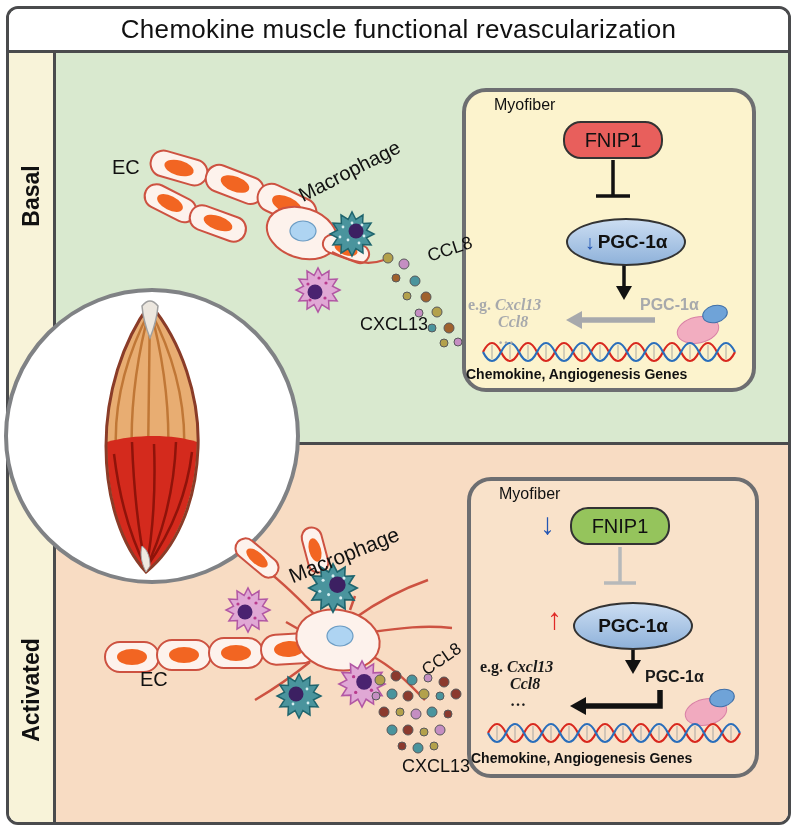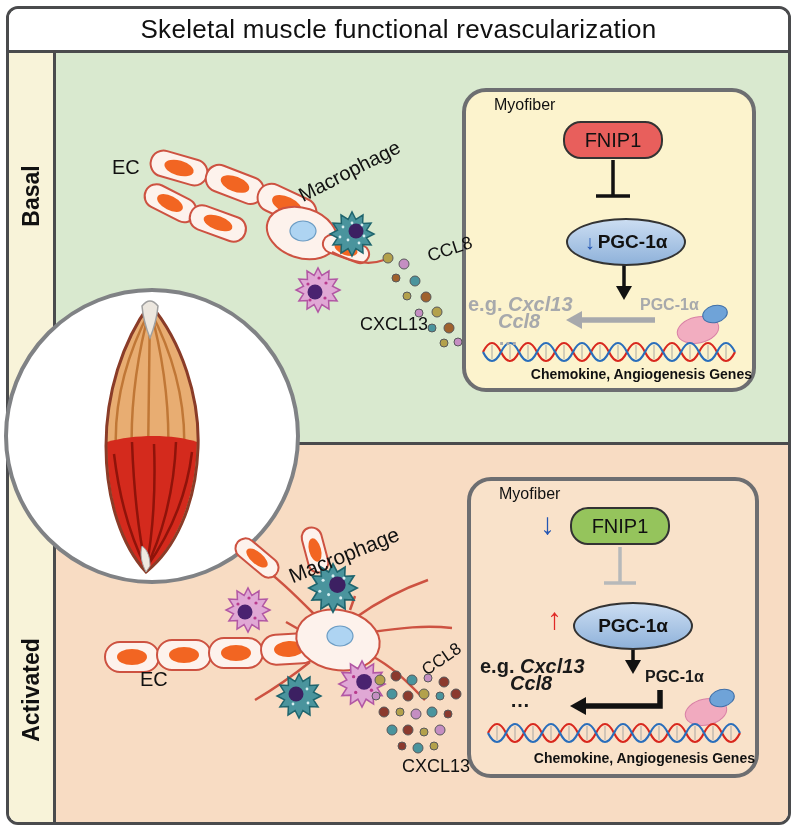--- a/index.html
+++ b/index.html
@@ -24,29 +24,29 @@
   .pill{position:absolute;display:flex;align-items:center;justify-content:center;font-weight:normal;font-size:20px;border:2.5px solid #333;border-radius:18px;}
   #fnip1-basal{left:563px;top:121px;width:96px;height:34px;background:#e85f5c;}
   #fnip1-activated{left:570px;top:507px;width:96px;height:34px;background:#95c45c;}
   .ellipse{position:absolute;display:flex;align-items:center;justify-content:center;gap:3px;font-weight:bold;font-size:19px;border:2.5px solid #333;border-radius:50%;background:linear-gradient(180deg,#cbddf2,#8fb2da);}
   #pgc1a-basal{left:566px;top:218px;width:116px;height:44px;}
   #pgc1a-activated{left:573px;top:602px;width:116px;height:44px;}
   .dglyph{color:#2456b3;font-size:20px;font-weight:bold;}
   .arrow-glyph{position:absolute;font-size:30px;font-weight:bold;line-height:1;}
   #down-activated{left:540px;top:509px;color:#2456b3;}
   #up-activated{left:547px;top:604px;color:#e02a26;}
-  .eg-block{position:absolute;font-size:20px;font-weight:600;line-height:17px;}
+  .eg-block{position:absolute;font-size:16px;font-weight:600;line-height:17px;font-family:Liberation Serif, serif;}
   .eg-block .indent{margin-left:30px;}
   .gray{color:#a7a9ac;}
   #eg-basal{left:468px;top:296px;}
   #eg-activated{left:480px;top:658px;color:#1a1a1a;}
   .gene-label{position:absolute;font-size:16px;font-weight:600;}
   #gene-basal{left:640px;top:296px;color:#a7a9ac;}
   #gene-activated{left:645px;top:668px;color:#1a1a1a;}
-  .caption{position:absolute;text-align:right;font-weight:bold;font-size:14px;}
+  .caption{position:absolute;text-align:left;font-weight:bold;font-size:14px;}
   #caption-basal{left:466px;top:366px;width:286px;}
   #caption-activated{left:471px;top:750px;width:284px;}
   .plabel{position:absolute;font-size:20px;}
   #ec-basal{left:112px;top:156px;}
   #mac-basal{left:300px;top:185px;transform:rotate(-27deg);transform-origin:left center;}
   #ccl8-basal{left:428px;top:246px;font-size:18px;transform:rotate(-18deg);transform-origin:left center;}
   #cxcl13-basal{left:360px;top:314px;font-size:18px;}
   #mac-activated{left:290px;top:565px;font-size:21px;transform:rotate(-22deg);transform-origin:left center;}
   #ec-activated{left:140px;top:668px;}
   #ccl8-activated{left:424px;top:662px;font-size:17px;transform:rotate(-35deg);transform-origin:left center;}
@@ -54,21 +54,21 @@
   #inset{position:absolute;left:4px;top:288px;width:288px;height:288px;border-radius:50%;background:#fff;border:4px solid #808285;overflow:hidden;}
   #draw{position:absolute;left:0;top:0;pointer-events:none;}
 </style>
 </head>
 <body>
 
 <div class="stage">
 
   <div class="frame">
     <div class="title-bar">
-      <div class="title">Skeletal muscle functional revascularization</div>
+      <div class="title">Chemokine muscle functional revascularization</div>
     </div>
     <div class="content">
       <div class="sidebar"></div>
       <div class="panels">
         <div class="panel-basal"></div>
         <div class="panel-activated"></div>
       </div>
     </div>
   </div>
 

